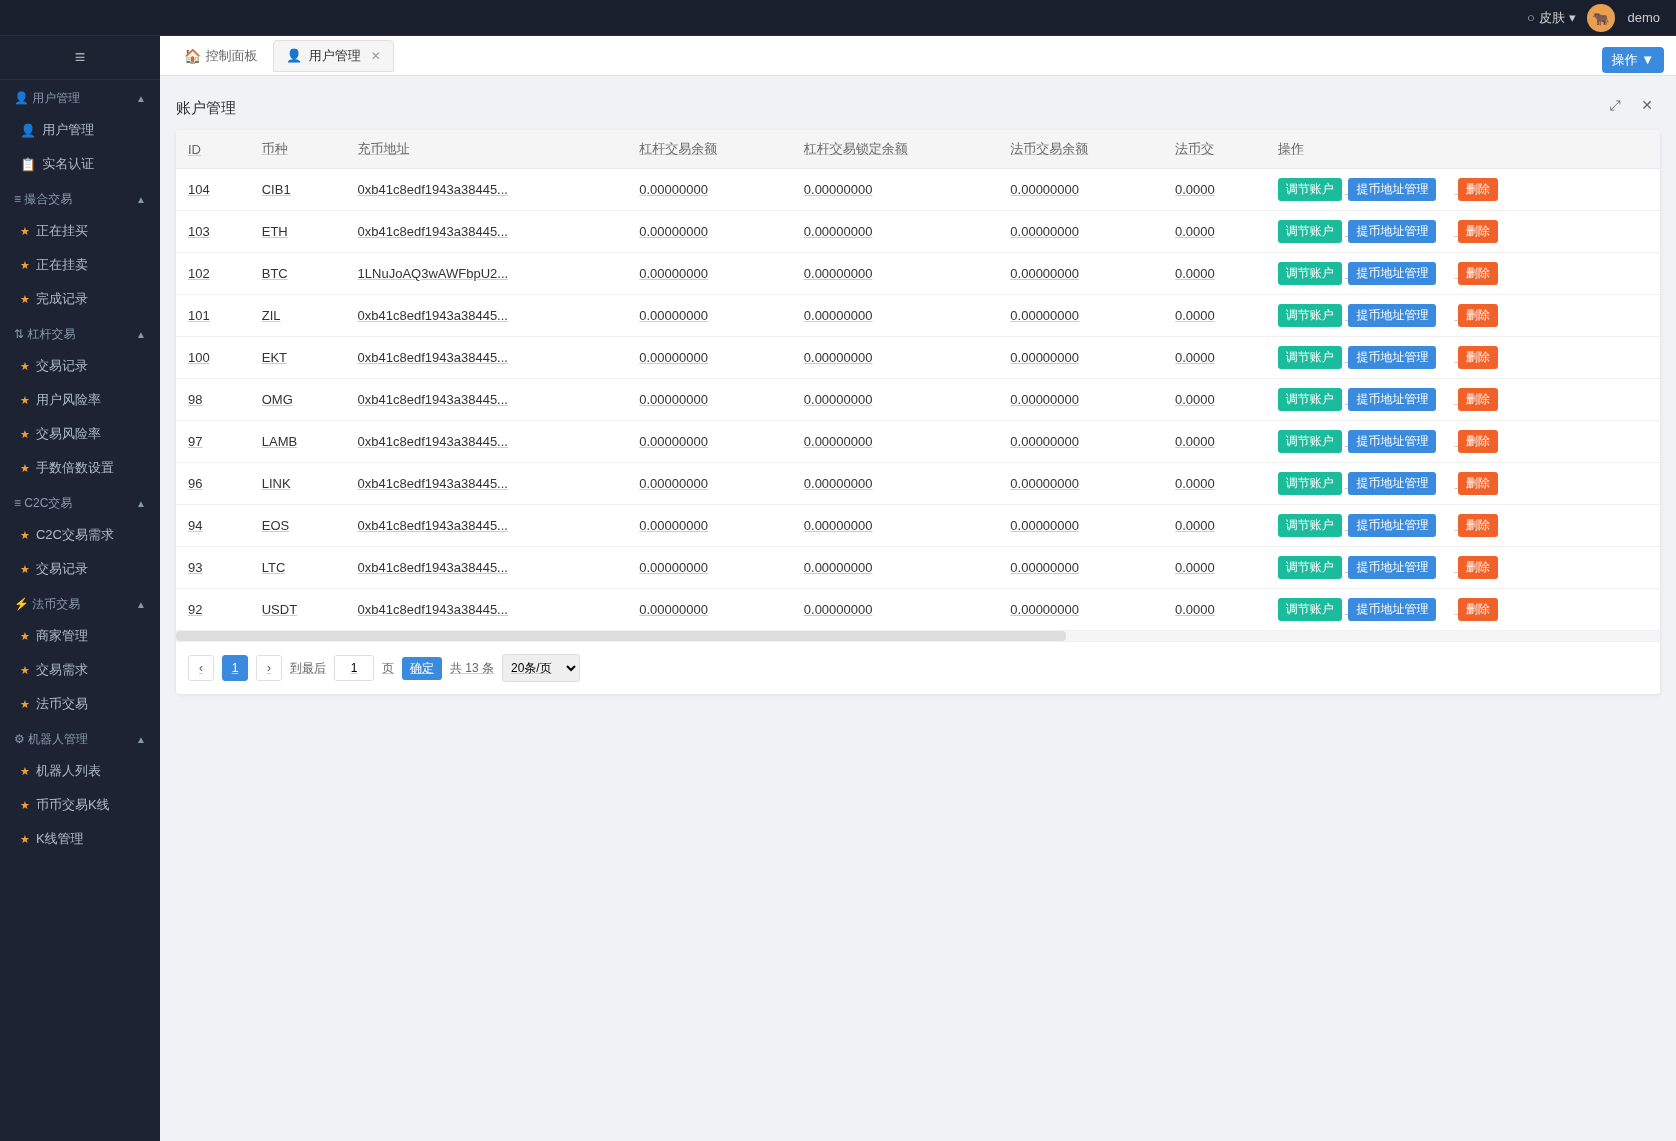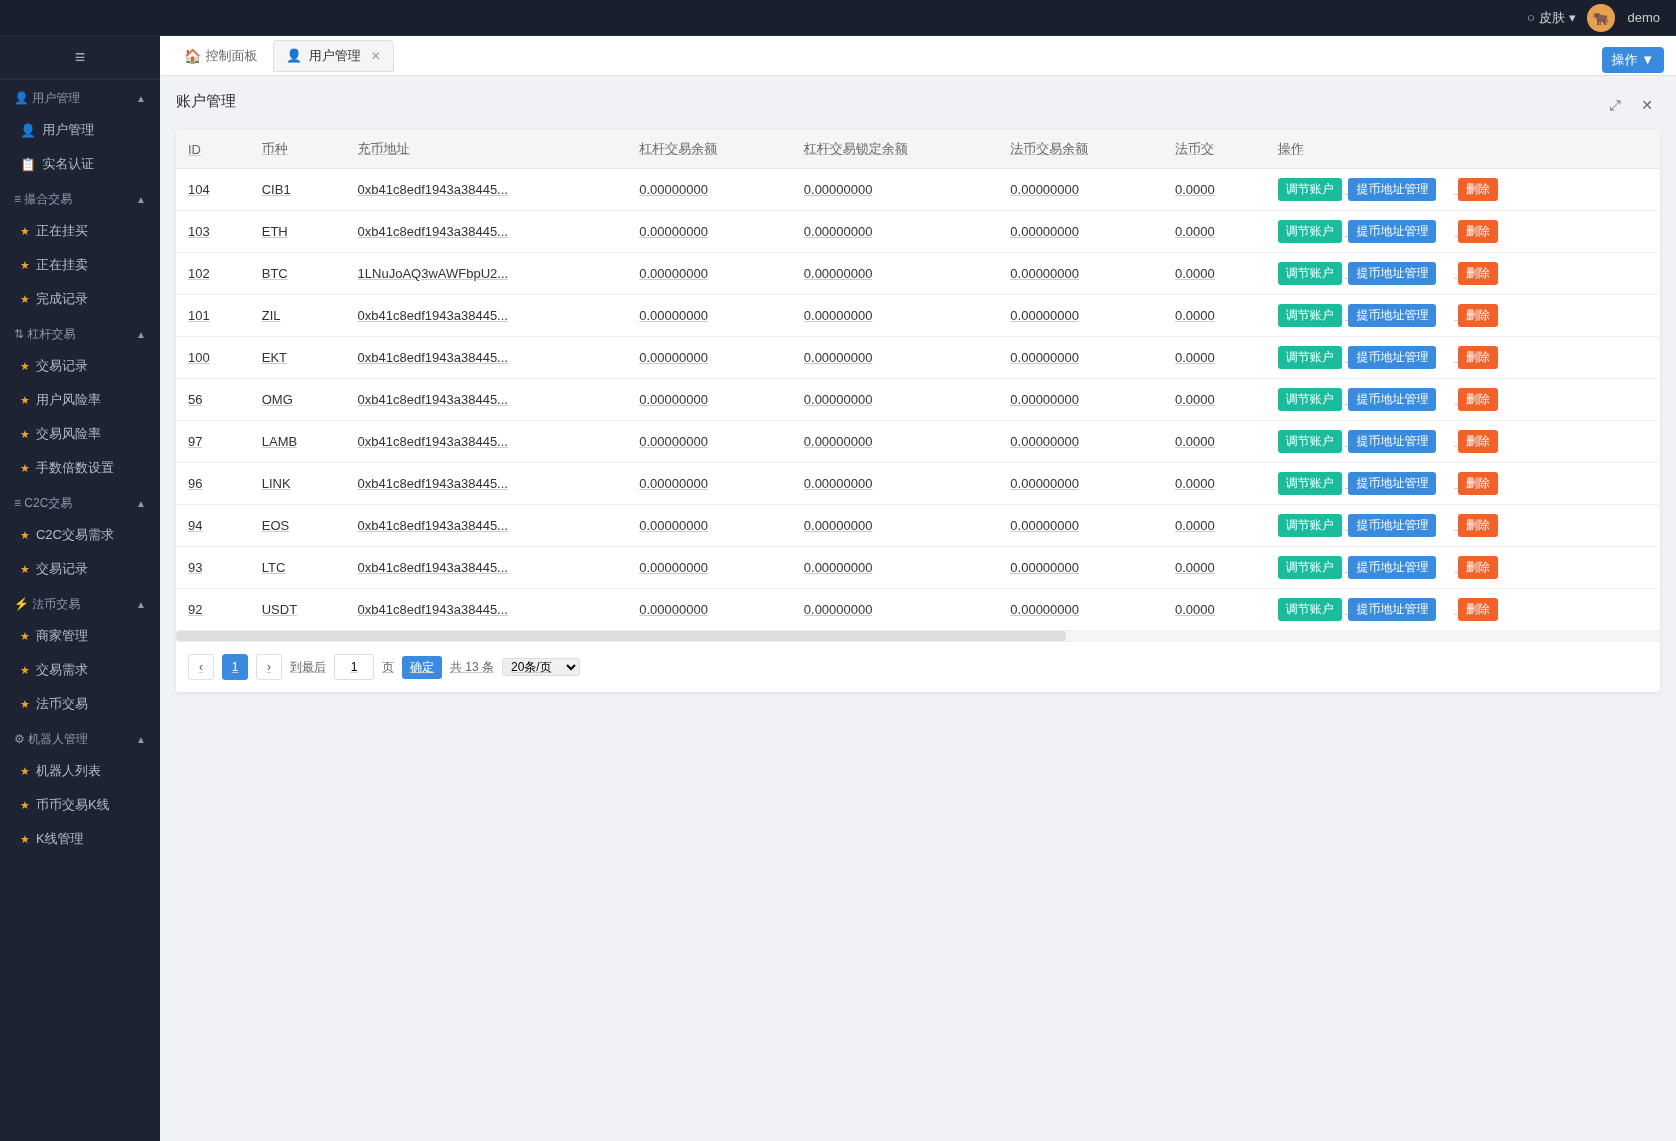--- a/index.html
+++ b/index.html
@@ -34,21 +34,21 @@
     .tab-home .home-icon { font-size: 14px; }
     .tab-active { display: flex; align-items: center; gap: 6px; padding: 6px 12px; background: #f5f5f5; border: 1px solid #e0e0e0; border-radius: 4px 4px 0 0; color: #333; font-size: 13px; cursor: pointer; }
     .tab-close { font-size: 12px; color: #999; cursor: pointer; margin-left: 4px; }
     .tabbar-right { font-size: 13px; color: #555; cursor: pointer; }
     .ops-btn { display: flex; align-items: center; gap: 4px; background: #3a8ade; color: #fff; padding: 4px 10px; border-radius: 4px; margin-top: 8px; }
 
     
     .page-content { flex: 1; overflow: auto; padding: 16px; }
 
     
-    .section-header { display: flex; align-items: flex-start; justify-content: space-between; margin-bottom: 12px; }
+    .section-header { display: flex; align-items: flex-end; justify-content: space-between; margin-bottom: 12px; }
     .section-title { font-size: 15px; color: #333; font-weight: 500; }
     .section-actions { display: flex; gap: 6px; }
     .icon-btn { width: 26px; height: 26px; display: flex; align-items: center; justify-content: center; cursor: pointer; color: #666; font-size: 14px; }
 
     
     .table-container { background: #fff; border-radius: 4px; overflow: hidden; box-shadow: 0 1px 4px rgba(0,0,0,0.08); text-decoration: underline; }
     .table-wrapper { overflow-x: auto; }
     table { width: 100%; border-collapse: collapse; font-size: 13px; }
     thead tr { background: #f5f5f5; }
     th { padding: 10px 12px; text-align: left; color: #666; font-weight: normal; border-bottom: 1px solid #e8e8e8; white-space: nowrap; }
@@ -63,21 +63,21 @@
     .table-scrollbar { height: 10px; background: #f5f5f5; position: relative; }
     .table-scrollbar-inner { height: 100%; width: 60%; background: #ddd; border-radius: 4px; }
 
     
     .pagination { display: flex; align-items: center; gap: 8px; padding: 12px; background: #fff; border-top: 1px solid #f0f0f0; }
     .page-btn { width: 26px; height: 26px; display: flex; align-items: center; justify-content: center; border: 1px solid #e0e0e0; background: #fff; border-radius: 3px; cursor: pointer; color: #555; font-size: 12px; }
     .page-btn.active { background: #3a8ade; color: #fff; border-color: #3a8ade; }
     .page-input { width: 40px; height: 26px; border: 1px solid #ddd; border-radius: 3px; text-align: center; font-size: 12px; }
     .page-text { color: #666; font-size: 12px; }
     .page-confirm { padding: 3px 8px; background: #3a8ade; color: #fff; border: none; border-radius: 3px; cursor: pointer; font-size: 12px; }
-    .page-select { height: 18px; border: 1px solid #ddd; border-radius: 3px; font-size: 12px; padding: 0 4px; }
+    .page-select { height: 28px; border: 1px solid #ddd; border-radius: 3px; font-size: 12px; padding: 0 4px; }
   </style>
 </head>
 <body>
 
 <div class="topbar">
   <div class="topbar-right">
     <div class="skin-btn">
       <span>○</span>
       <span>皮肤</span>
       <span>▾</span>
@@ -307,21 +307,21 @@
     <td>0.00000000</td>
     <td>0.00000000</td>
     <td>0.0000</td>
     <td>
       <button class="btn-teal">调节账户</button>
       <button class="btn-blue">提币地址管理</button>
       <button class="btn-orange">删除</button>
     </td>
   </tr>
                 <tr>
-    <td>56</td>
+    <td>98</td>
     <td>OMG</td>
     <td>0xb41c8edf1943a38445...</td>
     <td>0.00000000</td>
     <td>0.00000000</td>
     <td>0.00000000</td>
     <td>0.0000</td>
     <td>
       <button class="btn-teal">调节账户</button>
       <button class="btn-blue">提币地址管理</button>
       <button class="btn-orange">删除</button>

